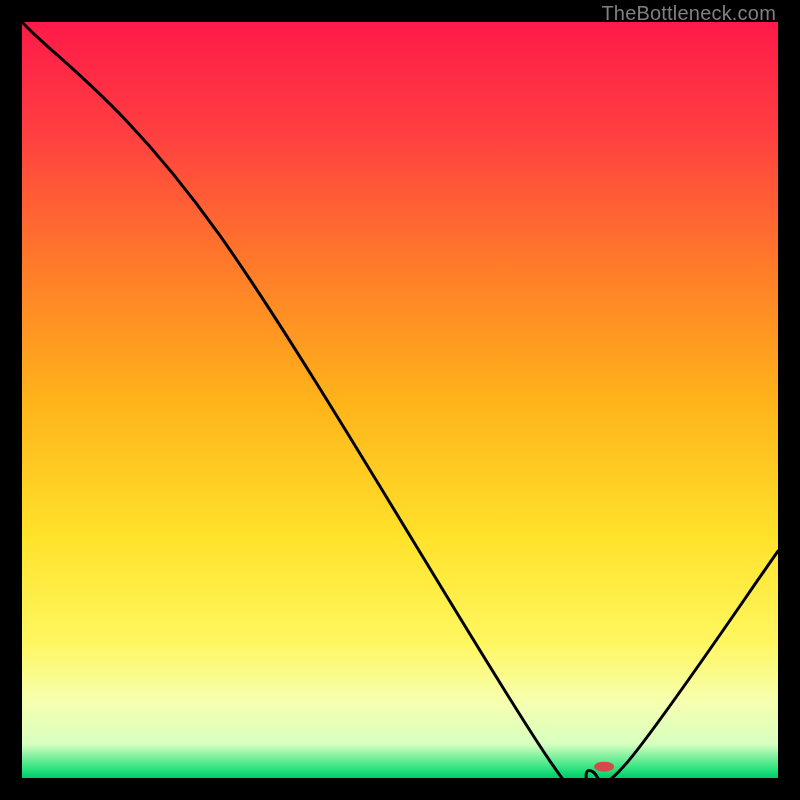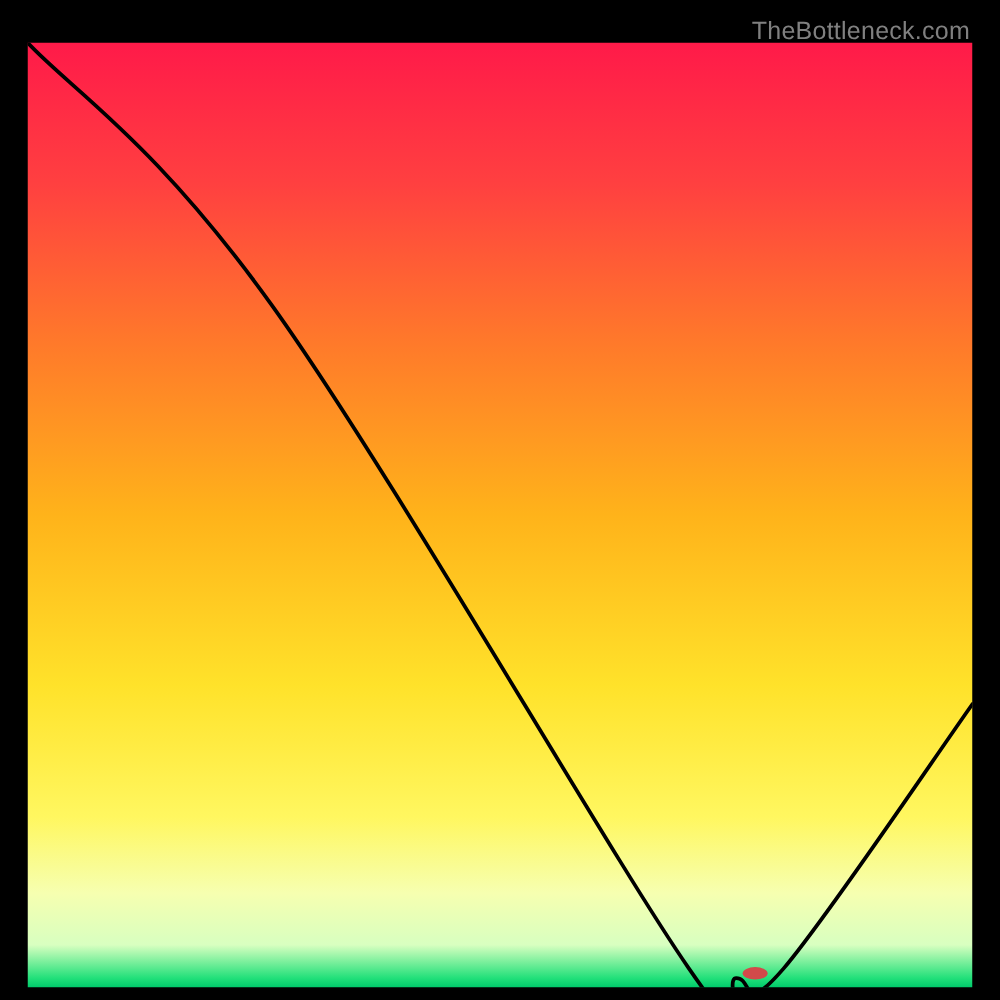--- a/index.html
+++ b/index.html
@@ -6,21 +6,21 @@
     margin: 0;
     padding: 0;
     width: 800px;
     height: 800px;
     background: #000;
     overflow: hidden;
   }
   .frame {
     position: absolute;
     left: 0;
-    top: 12px;
+    top: 0;
     width: 800px;
     height: 708px;
     background: #000;
   }
   .plot {
     position: absolute;
     left: 22px;
     top: 22px;
     width: 756px;
     height: 756px;

